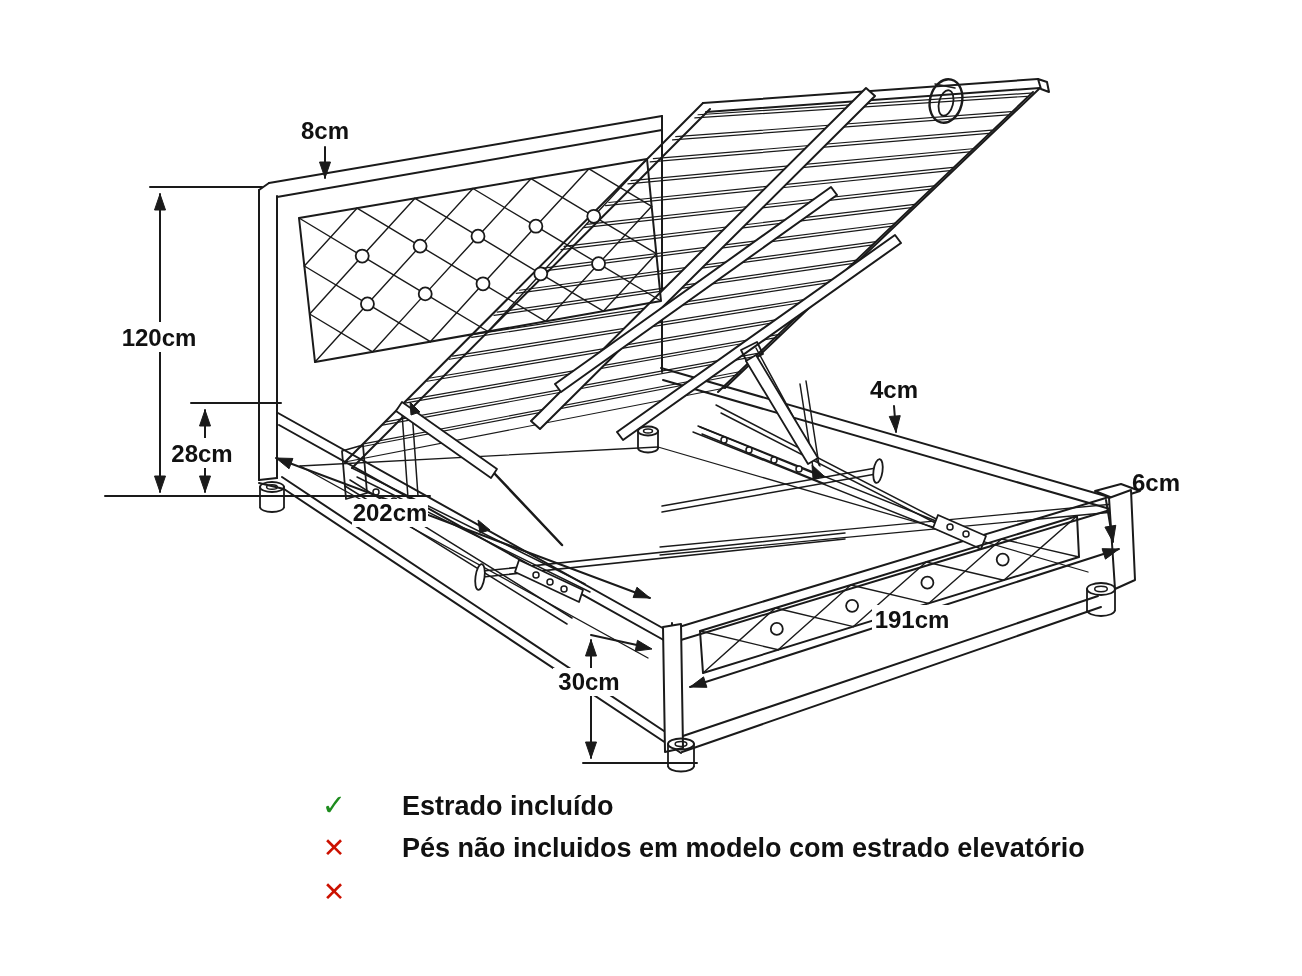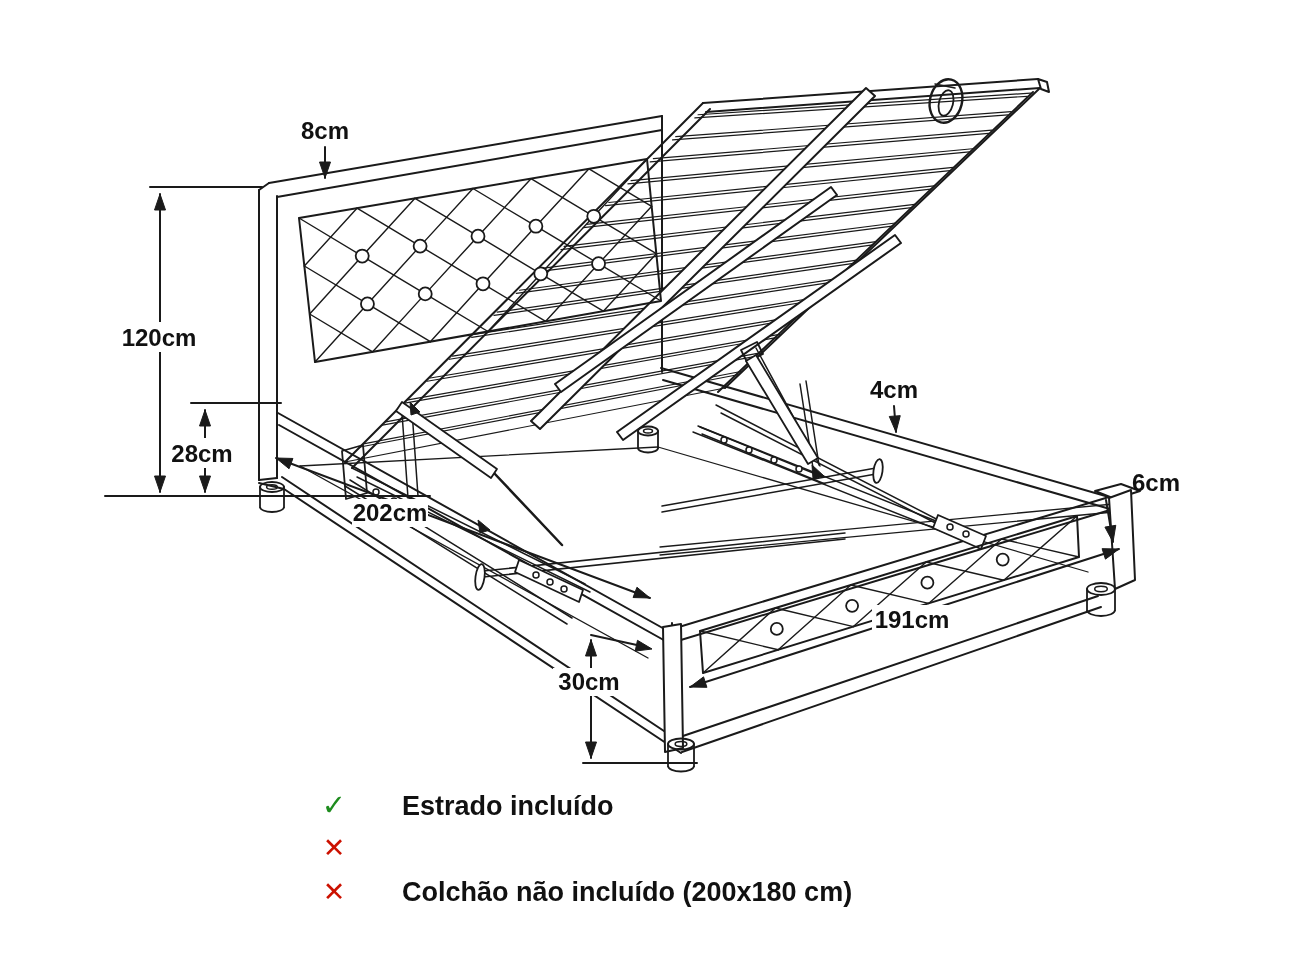--- a/index.html
+++ b/index.html
@@ -266,19 +266,19 @@
     <text class="dim" x="589" y="690" text-anchor="middle">30cm</text>
   </svg>
 
   <div id="checklist">
     <div class="feat">
       <span class="fi check" style="color: rgb(30, 140, 30);">✓</span>
       <span class="ft">Estrado incluído</span>
     </div>
     <div class="feat">
       <span class="fi" style="color: rgb(204, 17, 0);">✕</span>
+      <span class="ft">Pés não incluidos em modelo com estrado elevatório</span>
     </div>
     <div class="feat">
       <span class="fi" style="color: rgb(204, 17, 0);">✕</span>
-      <span class="ft">Colchão não incluído (200x180 cm)</span>
     </div>
   </div>
 </div>
 
 </body></html>

